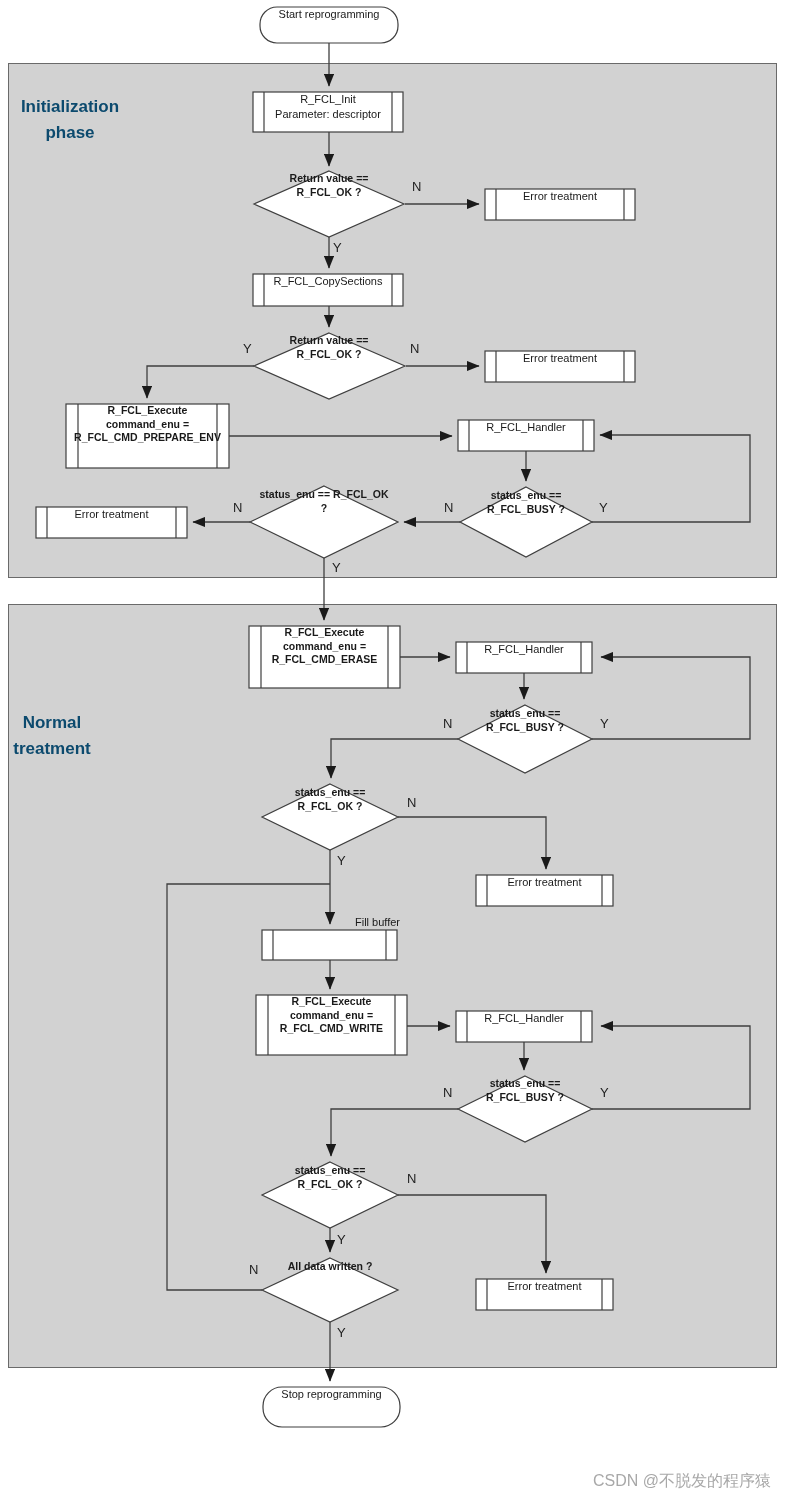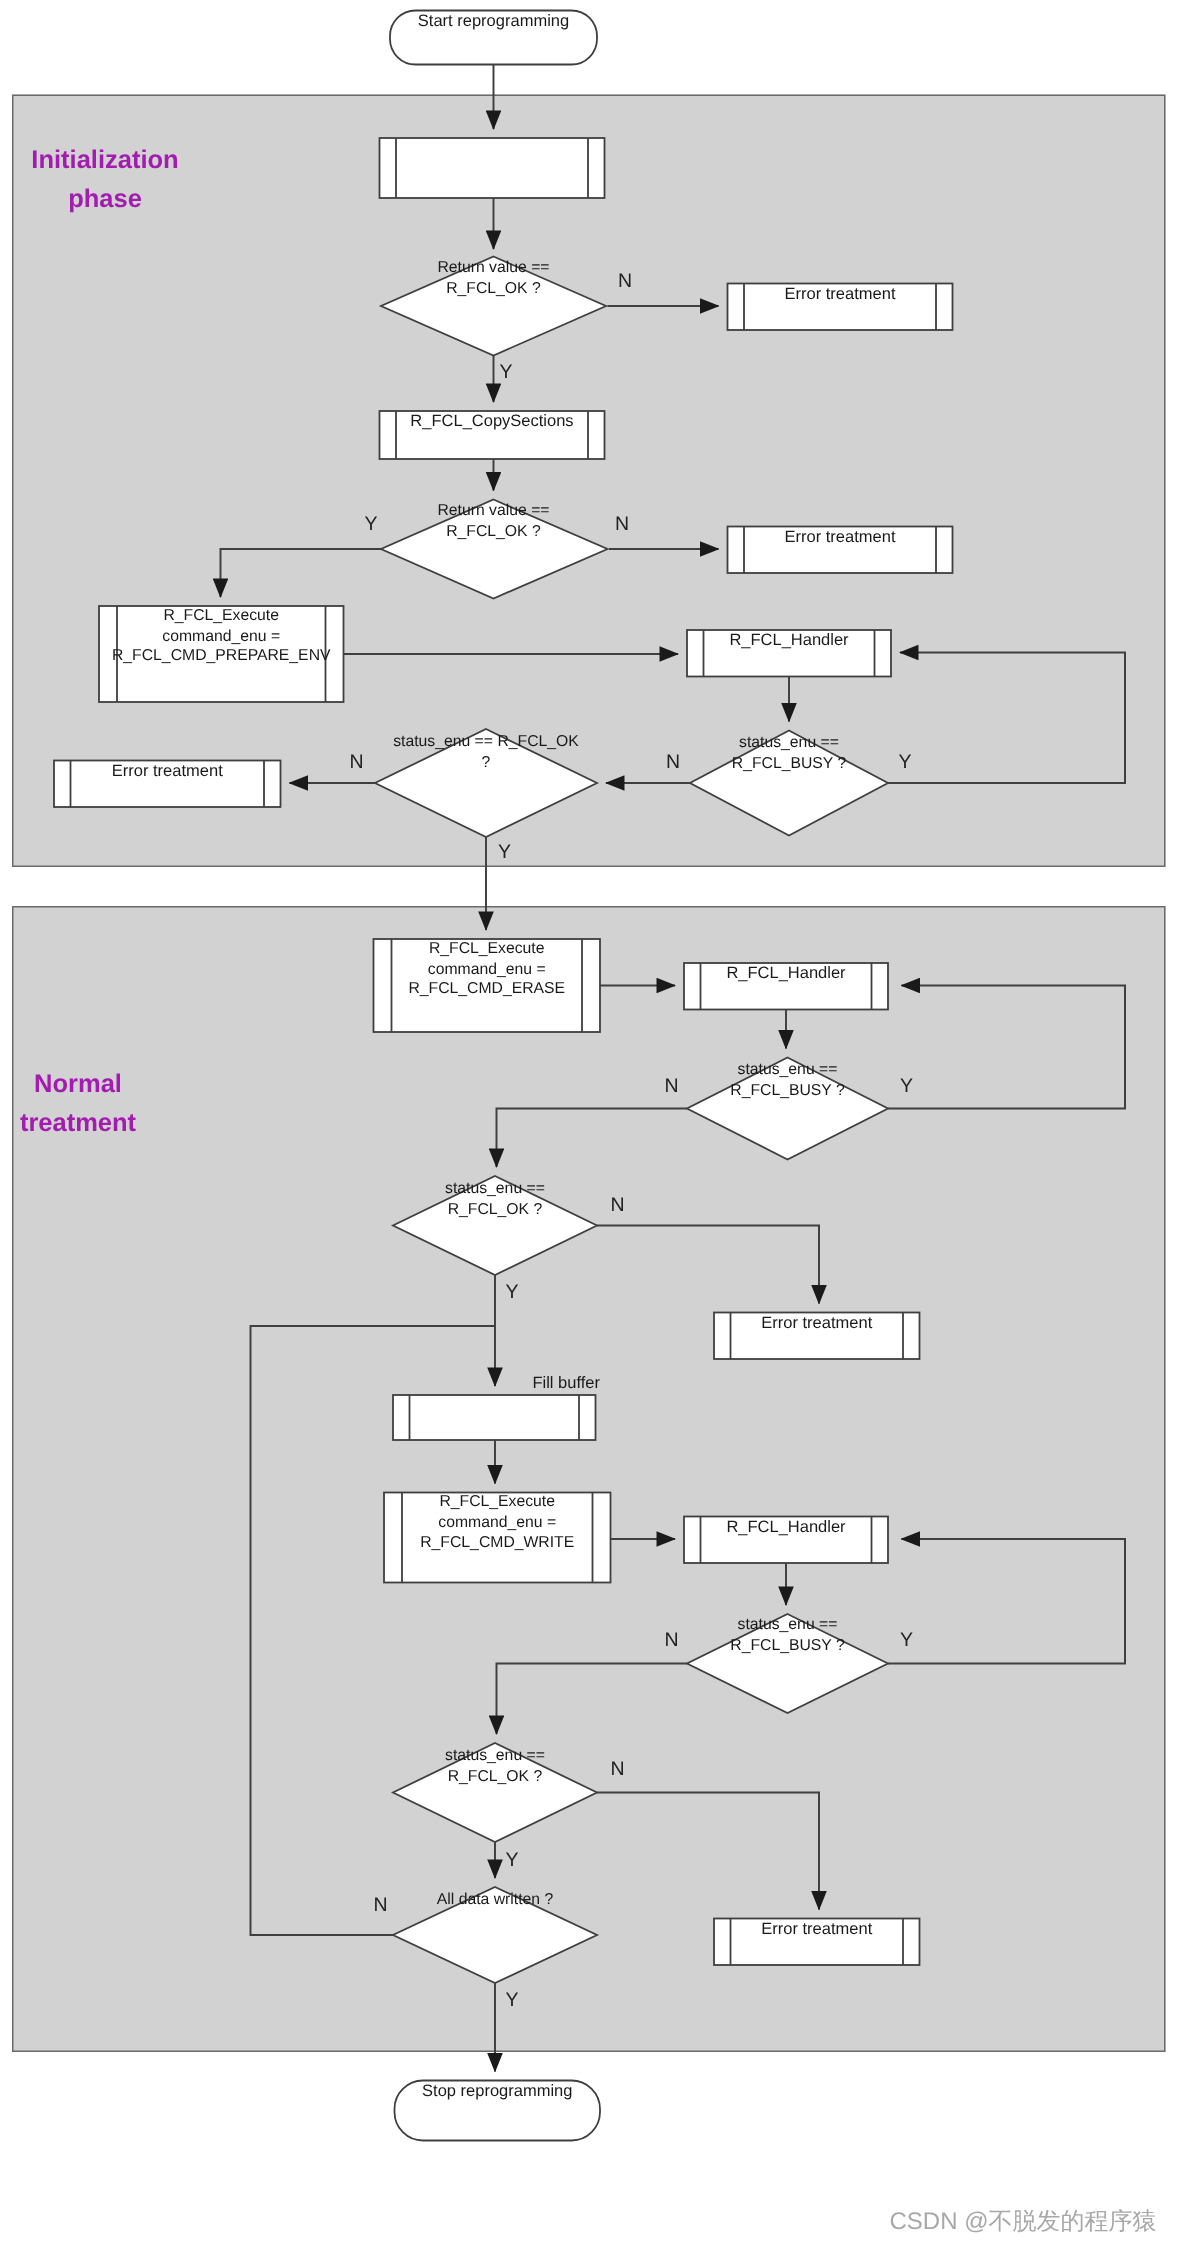--- a/index.html
+++ b/index.html
@@ -8,24 +8,24 @@
     font-family:"Liberation Sans","DejaVu Sans",sans-serif;color:#1a1a1a;
   }
   .section{position:absolute;background:#d2d2d2;border:1px solid #6a6a6a;box-sizing:border-box;}
   .section-init{left:8px;top:63px;width:769px;height:515px;}
   .section-normal{left:8px;top:604px;width:769px;height:764px;}
   svg.layer{position:absolute;left:0;top:0;z-index:2;}
   .node-label{
     position:absolute;z-index:3;display:flex;flex-direction:column;justify-content:flex-start;align-items:center;
     text-align:center;font-size:11px;line-height:1.35;color:#1a1a1a;pointer-events:none;
   }
-  .node-label.small{font-size:10.5px;line-height:1.3;}
+  .node-label.small{font-size:10.5px;line-height:1.3;font-weight:bold;}
   .yn{position:absolute;z-index:3;font-size:13px;color:#222222;line-height:1;}
   .red-label{
-    position:absolute;z-index:3;color:#a21caf;font-weight:bold;font-size:17px;line-height:1.5;
+    position:absolute;z-index:3;color:#0c4a6e;font-weight:bold;font-size:17px;line-height:1.5;
     text-align:center;
   }
   .caption{
     position:absolute;z-index:3;left:0;top:1445px;width:785px;text-align:center;
     font-size:25px;font-weight:bold;color:#7b7b7b;letter-spacing:0.5px;
   }
   .watermark{
     position:absolute;z-index:4;right:14px;top:1471px;font-size:16px;color:#a8a8a8;
     font-family:"Liberation Sans","DejaVu Sans",sans-serif,sans-serif;
   }
@@ -145,20 +145,24 @@
   </div>
   <div class="red-label" style="left:2px;top:668px;width:100px;margin-top:42px;">
     <span style="display:block">Normal</span>
     <span style="display:block">treatment</span>
   </div>
 
   <div class="node-label" style="left:260px;top:7px;width:138px;height:36px;">
       <span>Start reprogramming</span>
     </div>
 
+  <div class="node-label" style="left:253px;top:92px;width:150px;height:40px;">
+    <span>R_FCL_Init</span>
+    <span>Parameter: descriptor</span>
+  </div>
 
   <div class="node-label small" style="left:254px;top:172px;width:150px;height:64px;">
     <span>Return value ==</span>
     <span>R_FCL_OK ?</span>
   </div>
 
   <div class="node-label" style="left:485px;top:189px;width:150px;height:31px;">
       <span>Error treatment</span>
     </div>
 

